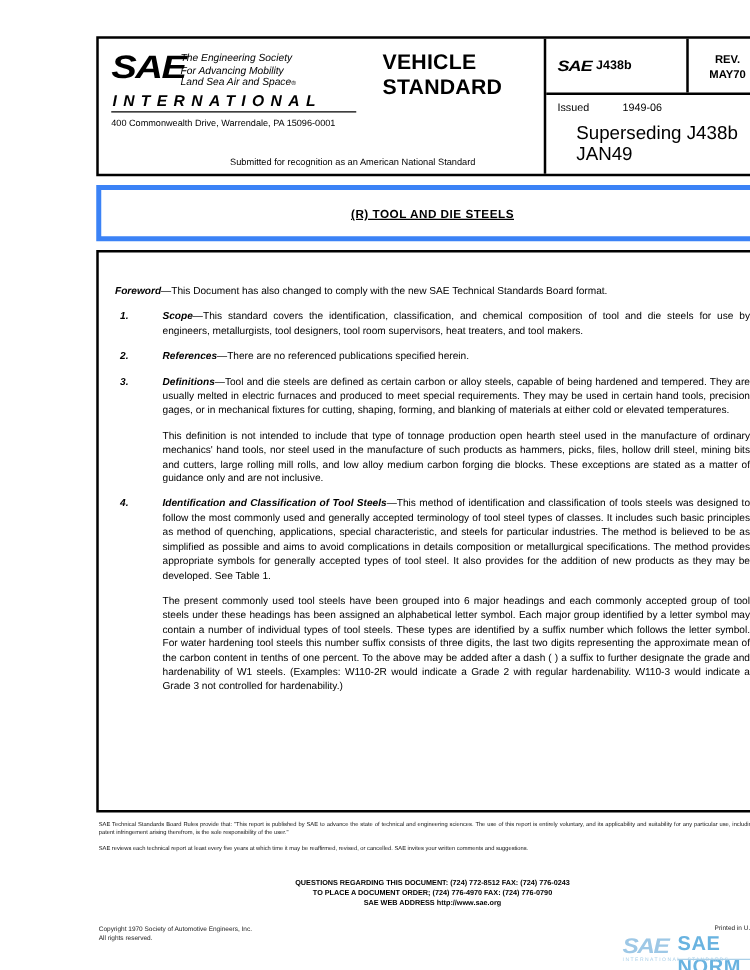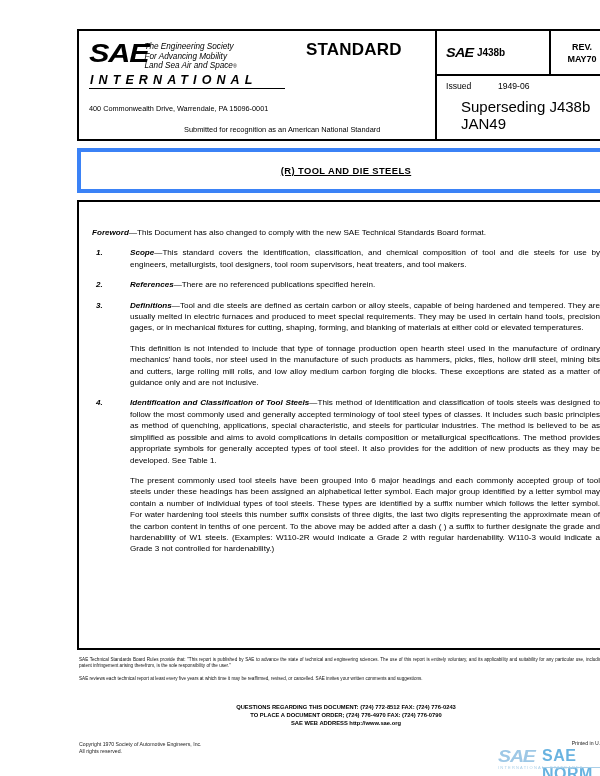--- a/index.html
+++ b/index.html
@@ -86,21 +86,21 @@
     font-weight: bold;
     font-style: italic;
     letter-spacing: 5.1px;
     margin-top: 1px;
     padding-left: 1px;
     white-space: nowrap;
   }
   .addr {
     font-size: 7.3px;
     border-top: 1.2px solid #000;
-    padding-top: 15px;
+    padding-top: 4px;
     margin-top: 1px;
     width: 196px;
     white-space: nowrap;
   }
   .doc-type {
     position: absolute;
     left: 227px;
     top: 9px;
     font-size: 17px;
     font-weight: bold;
@@ -336,20 +336,21 @@
             <span>The Engineering Society</span><br>
             <span>For Advancing Mobility</span><br>
             <span>Land Sea Air and Space</span><span class="reg">®</span>
           </span>
         </div>
         <div class="intl">INTERNATIONAL</div>
         <div class="addr">400 Commonwealth Drive, Warrendale, PA 15096-0001</div>
       </div>
 
       <div class="doc-type">
+        <div>VEHICLE</div>
         <div>STANDARD</div>
       </div>
 
       <div class="submitted">Submitted for recognition as an American National Standard</div>
     </div>
 
     <div class="hdr-right">
       <div class="hdr-right-top">
         <div class="doc-number-cell">
           <span class="sae-mini">SAE</span>

